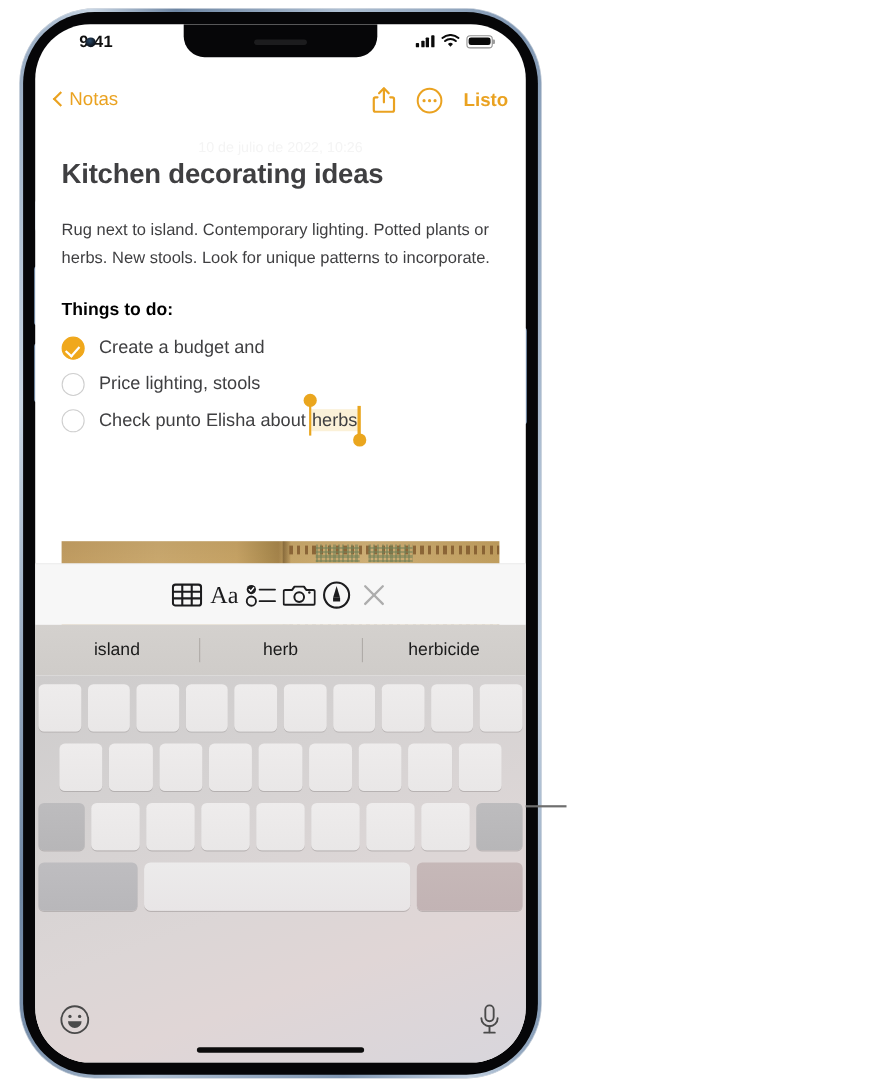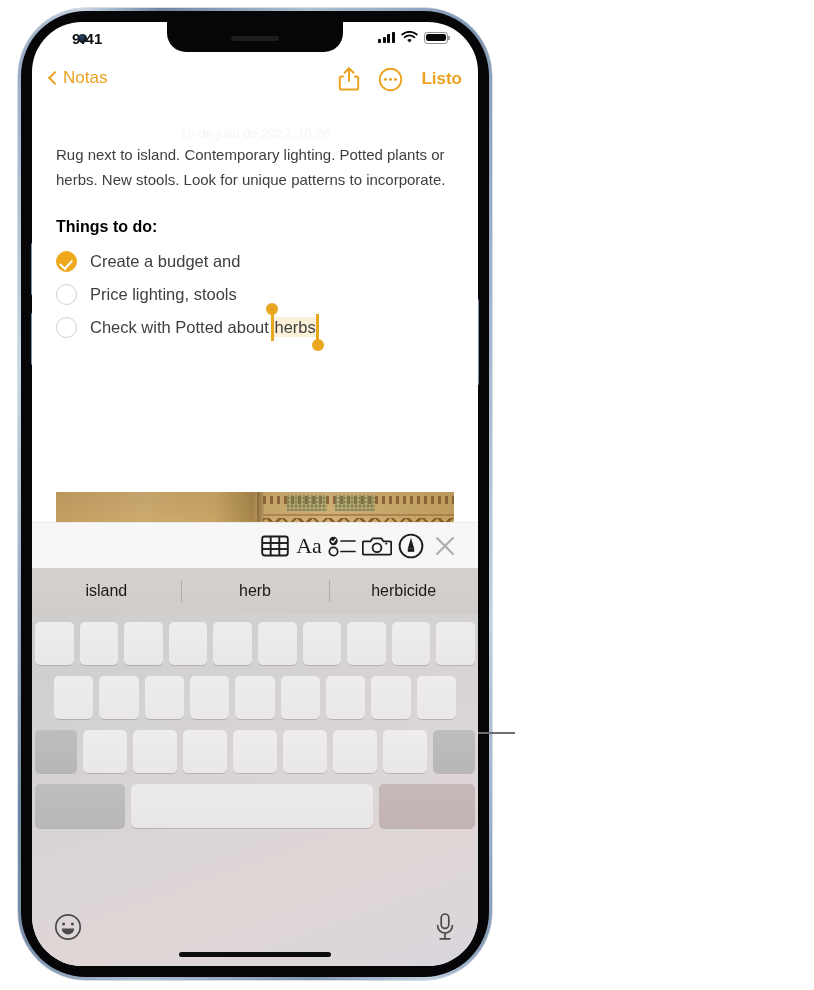--- a/index.html
+++ b/index.html
@@ -172,21 +172,21 @@
   }
   .batt-fill {
     position:absolute; left:1.1px; top:1.1px; bottom:1.1px; right:1.1px;
     background:#0a0a0a; border-radius:2.2px;
   }
 
   
   .navbar {
     position: absolute;
     left: 0;
-    top: 44px;
+    top: 56px;
     width: 100%;
     height: 40px;
     z-index: 15;
   }
   .nav-back {
     position: absolute;
     left: 16px;
     top: 2px;
     display: flex;
     align-items: center;
@@ -377,25 +377,25 @@
     position:absolute;
     left: 50.5%; top:0; bottom:0; width: 7px;
     background: linear-gradient(90deg, rgba(80,55,22,0.42), rgba(140,104,52,0.18));
   }
 
   
   .fmt-bar {
     position: absolute;
     left: 0; bottom: 398px;
     width: 100%;
-    height: 46px;
+    height: 56px;
     background: #f7f7f7;
     display: flex;
     align-items: center;
-    justify-content: flex-end;
+    justify-content: center;
     padding: 0 16px;
     box-sizing: border-box;
     z-index: 22;
     border-top: 0.5px solid rgba(0,0,0,0.05);
   }
   .fmt-btn {
     width: 34px; height: 34px;
     display: flex; align-items: center; justify-content: center;
     cursor: pointer;
   }
@@ -580,38 +580,39 @@
           <circle cx="13" cy="13" r="1.5" fill="#eaa220"></circle>
           <circle cx="18.2" cy="13" r="1.5" fill="#eaa220"></circle>
         </svg>
         <span class="nav-done">Listo</span>
       </div>
     </div>
 
     <div class="note-date">10 de julio de 2022, 10:26</div>
 
     <div class="note-body">
+      <h1 class="note-title">Kitchen decorating ideas</h1>
       <p class="note-para">Rug next to island. Contemporary lighting. Potted plants or herbs. New stools. Look for unique patterns to incorporate.</p>
       <p class="note-subhead">Things to do:</p>
 
       <div class="checklist">
 
         <div class="check-row">
           <span class="check-circle done"></span>
           <span class="check-text">Create a budget and</span>
         </div>
 
         <div class="check-row">
           <span class="check-circle"></span>
           <span class="check-text">Price lighting, stools</span>
         </div>
 
         <div class="check-row">
           <span class="check-circle"></span>
-          <span class="check-text"><span>Check with Potted about </span><span class="sel-wrap"><span class="sel-bar-l"></span><span class="sel-text">herbs</span><span class="sel-bar-r"></span><span class="sel-dot top"></span><span class="sel-dot bot"></span></span></span>
+          <span class="check-text"><span>Check punto Elisha about </span><span class="sel-wrap"><span class="sel-bar-l"></span><span class="sel-text">herbs</span><span class="sel-bar-r"></span><span class="sel-dot top"></span><span class="sel-dot bot"></span></span></span>
         </div>
 
       </div>
     </div>
 
     <div class="note-photo">
       <div class="photo-fold"></div>
       <div class="photo-patterns">
         <div class="pat-band" style="top:4px;"></div>
         <div class="pat-check" style="top:3px; left:24px;"></div>

